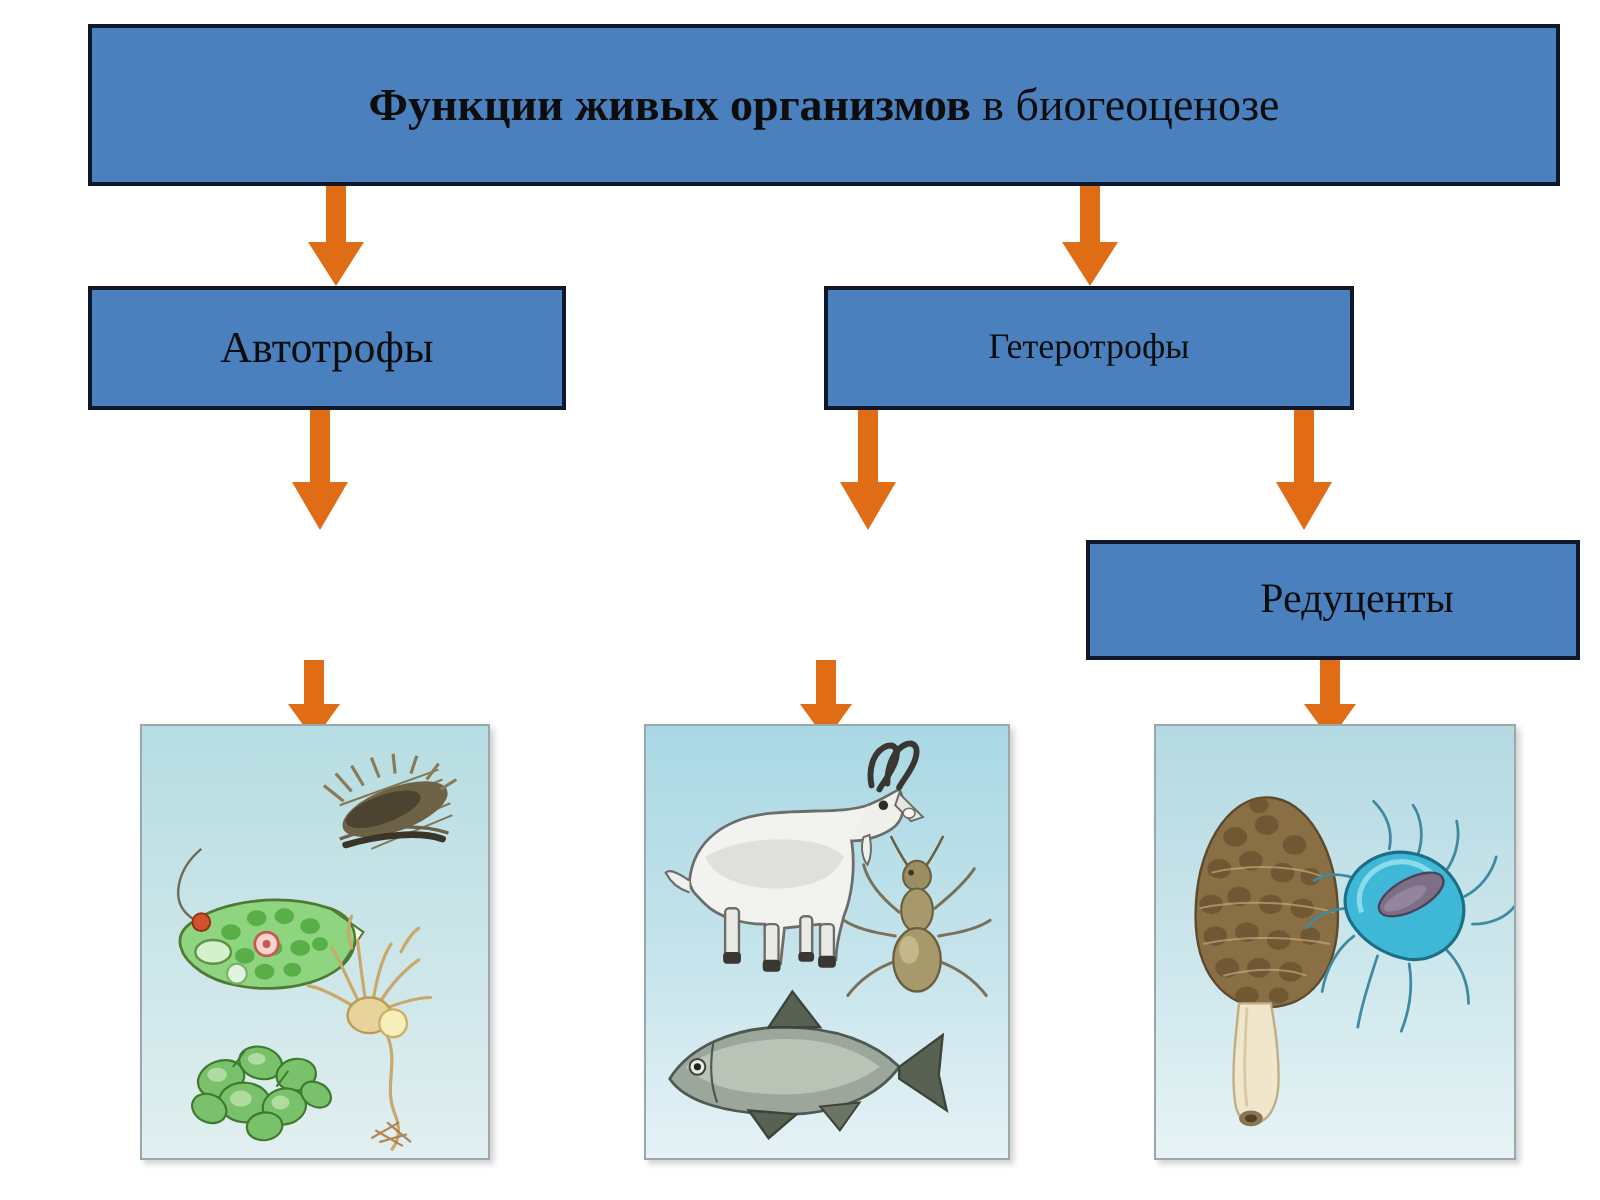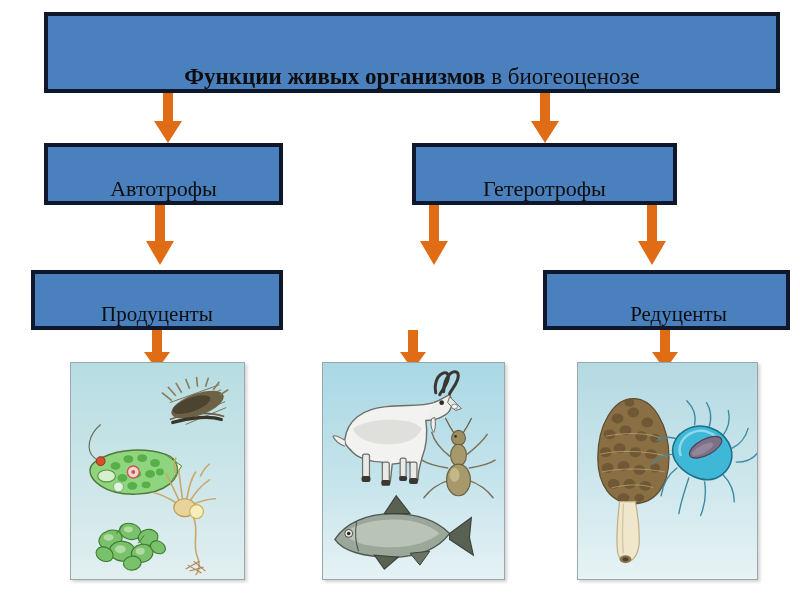--- a/index.html
+++ b/index.html
@@ -19,24 +19,24 @@
     position: absolute;
     left: 0; top: 0;
     width: 800px;
     height: 600px;
   }
 
   
   .box {
     position: absolute;
     background: #4A80BE;
-    border: 4px solid #0f172a;
+    border: 2px solid #0f172a;
     box-sizing: border-box;
     display: flex;
-    align-items: flex-end;
+    align-items: center;
     justify-content: center;
     color: #0d0d0d;
     text-align: center;
     line-height: 1.1;
   }
   .box-title {
     left: 44px; top: 12px;
     width: 736px; height: 81px;
     font-size: 23px;
   }
@@ -45,21 +45,21 @@
 
   .box-auto {
     left: 44px; top: 143px;
     width: 239px; height: 62px;
     font-size: 22px;
     font-family: Liberation Serif, serif;
   }
   .box-hetero {
     left: 412px; top: 143px;
     width: 265px; height: 62px;
-    font-size: 22px;
+    font-size: 18px;
   }
   .box-prod {
     left: 31px; top: 270px;
     width: 252px; height: 60px;
     font-size: 21px;
   }
   .box-cons {
     left: 310px; top: 270px;
     width: 216px; height: 60px;
     font-size: 21px;
@@ -125,23 +125,20 @@
   </svg>
 
   <svg class="arrow" style="left:418px; top:205px; width:32px; height:62px;" viewBox="0 0 32 62">
     <polygon points="11,0 21,0 21,36 30,36 16,60 2,36 11,36" fill="#E06C16"></polygon>
   </svg>
 
   <svg class="arrow" style="left:636px; top:205px; width:32px; height:62px;" viewBox="0 0 32 62">
     <polygon points="11,0 21,0 21,36 30,36 16,60 2,36 11,36" fill="#E06C16"></polygon>
   </svg>
 
-  <div class="box box-prod">
-    <span>Продуценты</span>
-  </div>
 
 
   <div class="box box-red">
     <span>Редуценты</span>
   </div>
 
   <svg class="arrow" style="left:142px; top:330px; width:30px; height:42px;" viewBox="0 0 30 42">
     <polygon points="10,0 20,0 20,22 28,22 15,40 2,22 10,22" fill="#E06C16"></polygon>
   </svg>
 

